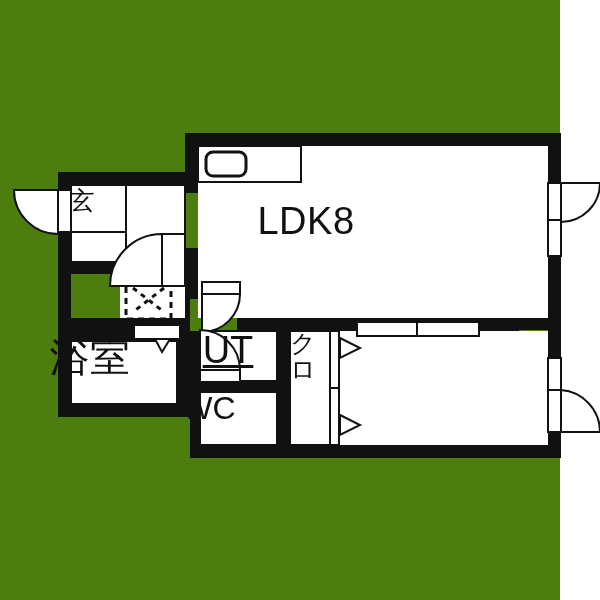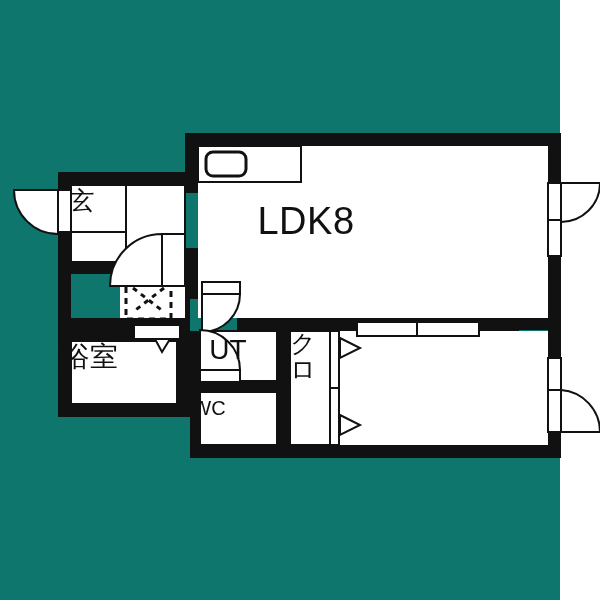--- a/index.html
+++ b/index.html
@@ -10,21 +10,21 @@
   body {
     width: 600px;
     height: 600px;
     font-family: "Liberation Sans", sans-serif;
     overflow: hidden;
   }
   #floorplan-root {
     position: relative;
     width: 560px;
     height: 600px;
-    background: #0f766e;
+    background: #4d7c0f;
   }
   #floorplan-svg {
     position: absolute;
     left: 0;
     top: 0;
     width: 600px;
     height: 600px;
     display: block;
   }
   .room-label {
@@ -33,28 +33,29 @@
     font-family: "Liberation Sans", sans-serif;
     white-space: nowrap;
     line-height: 1;
     user-select: none;
   }
   .label-ldk {
     font-size: 38px;
     letter-spacing: 0.5px;
   }
   .label-wash {
-    font-size: 28px;
+    font-size: 40px;
     letter-spacing: 0.5px;
   }
   .label-ut {
-    font-size: 28px;
+    font-size: 38px;
+    text-decoration: underline;
   }
   .label-wc {
-    font-size: 20px;
+    font-size: 32px;
   }
   .label-genkan {
     font-size: 25px;
   }
   .label-closet {
     font-size: 25px;
     line-height: 1.02;
     text-align: center;
   }
 </style>

